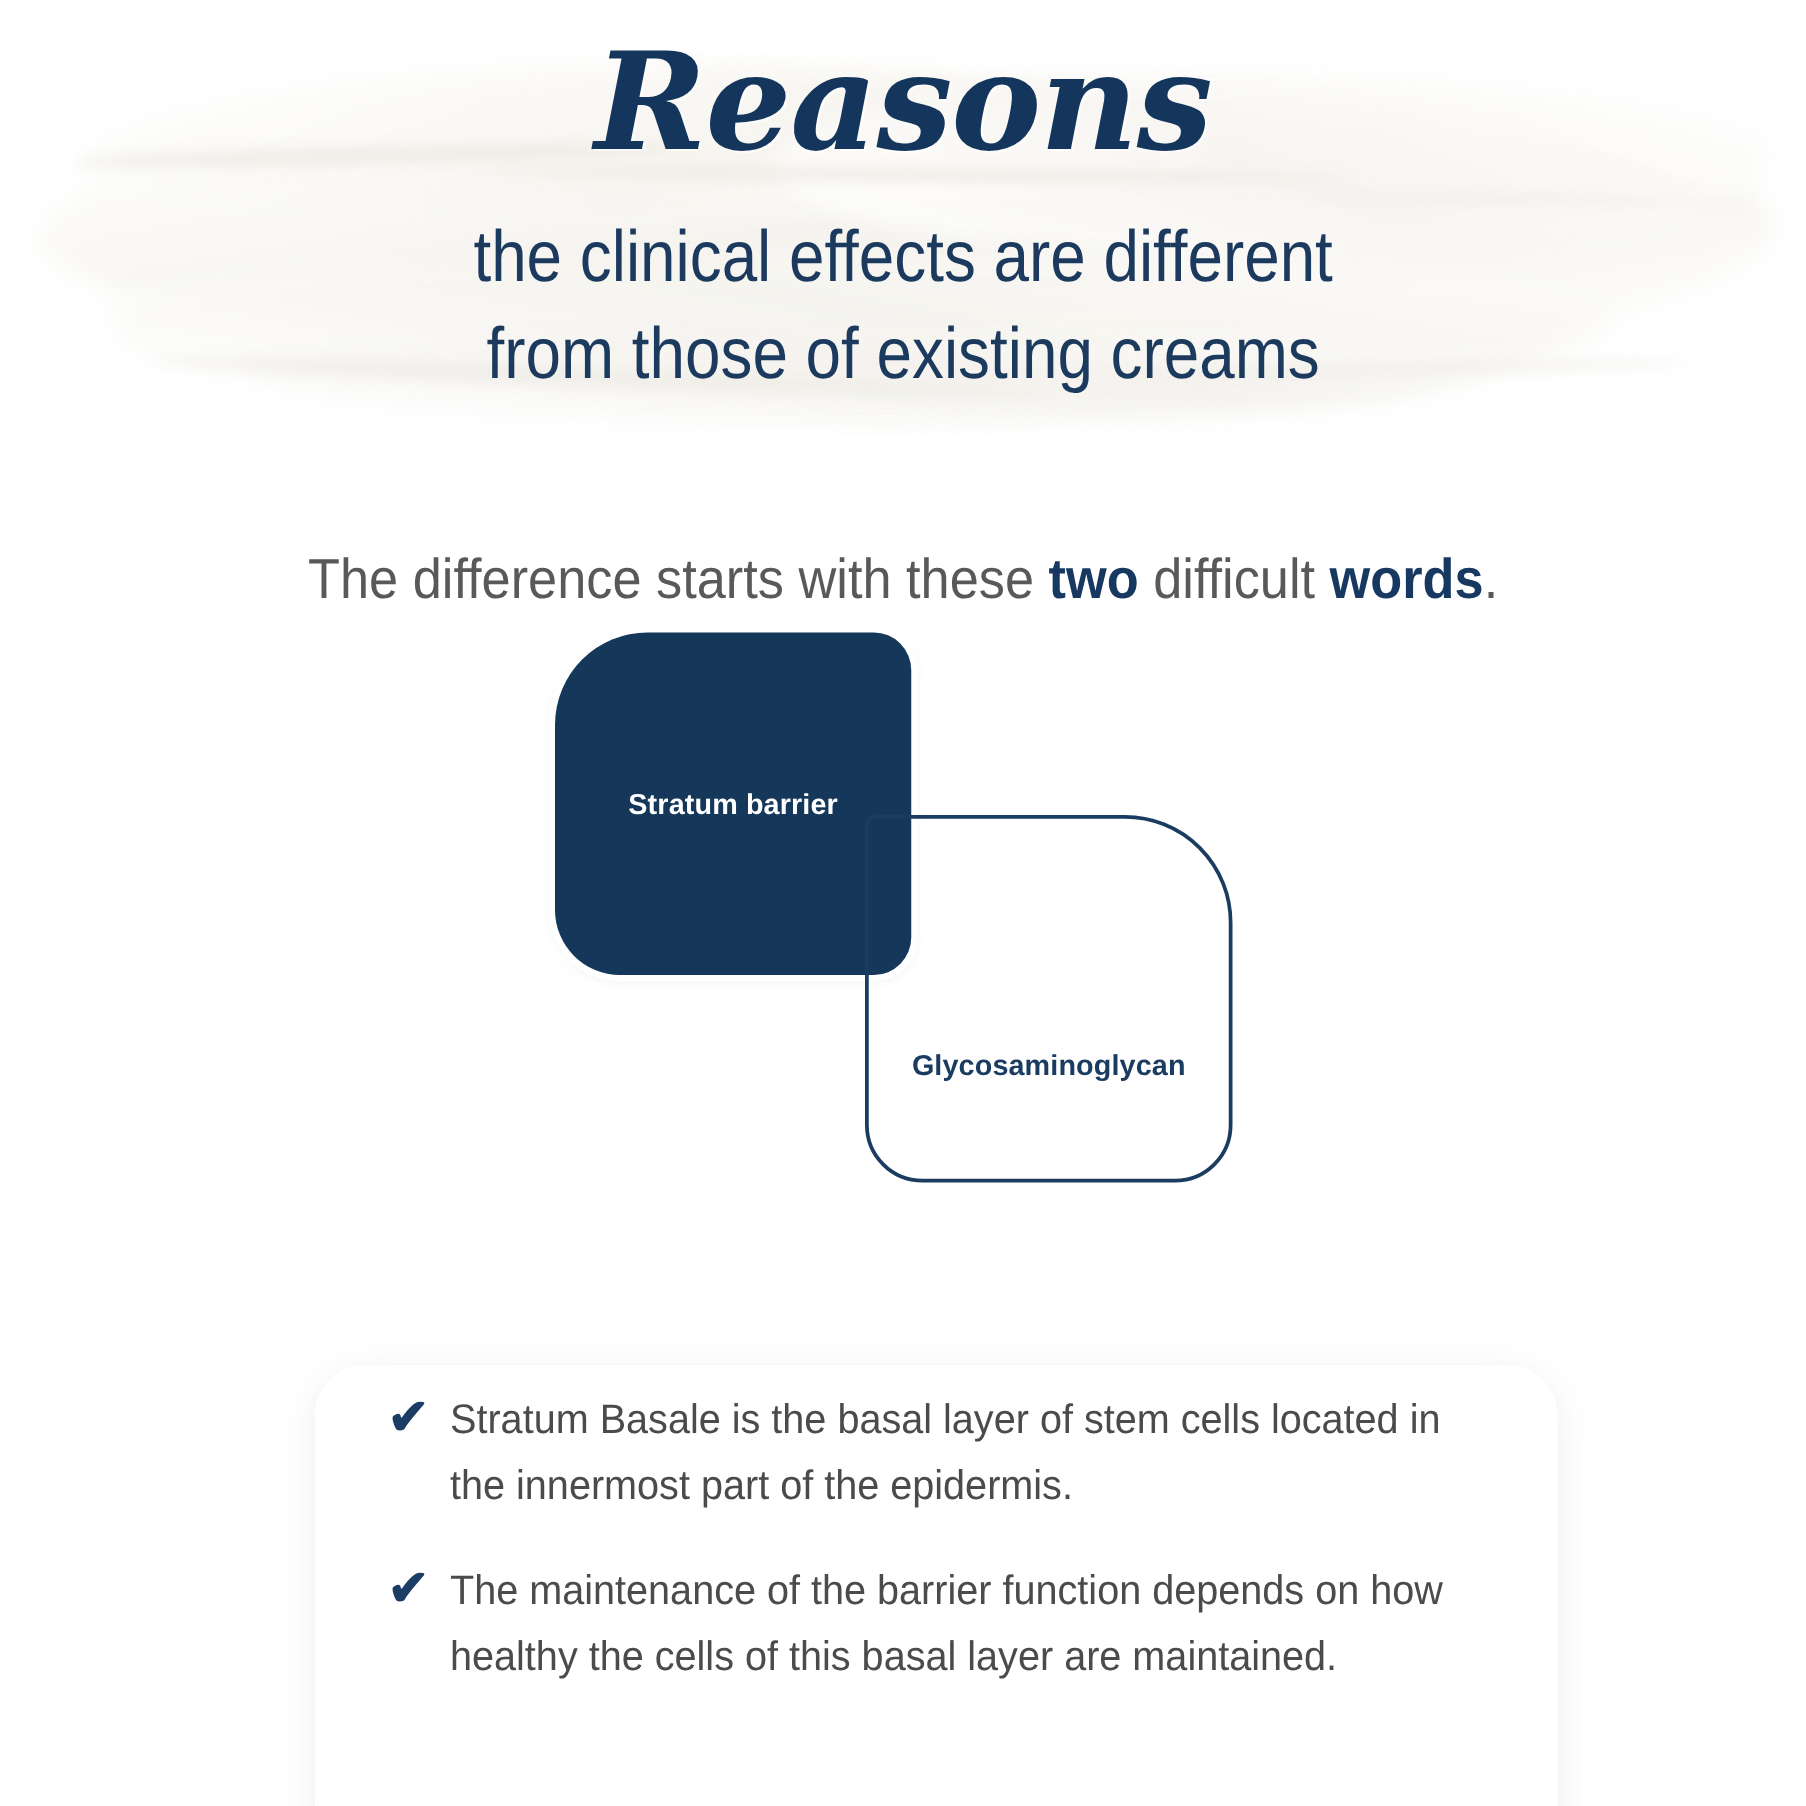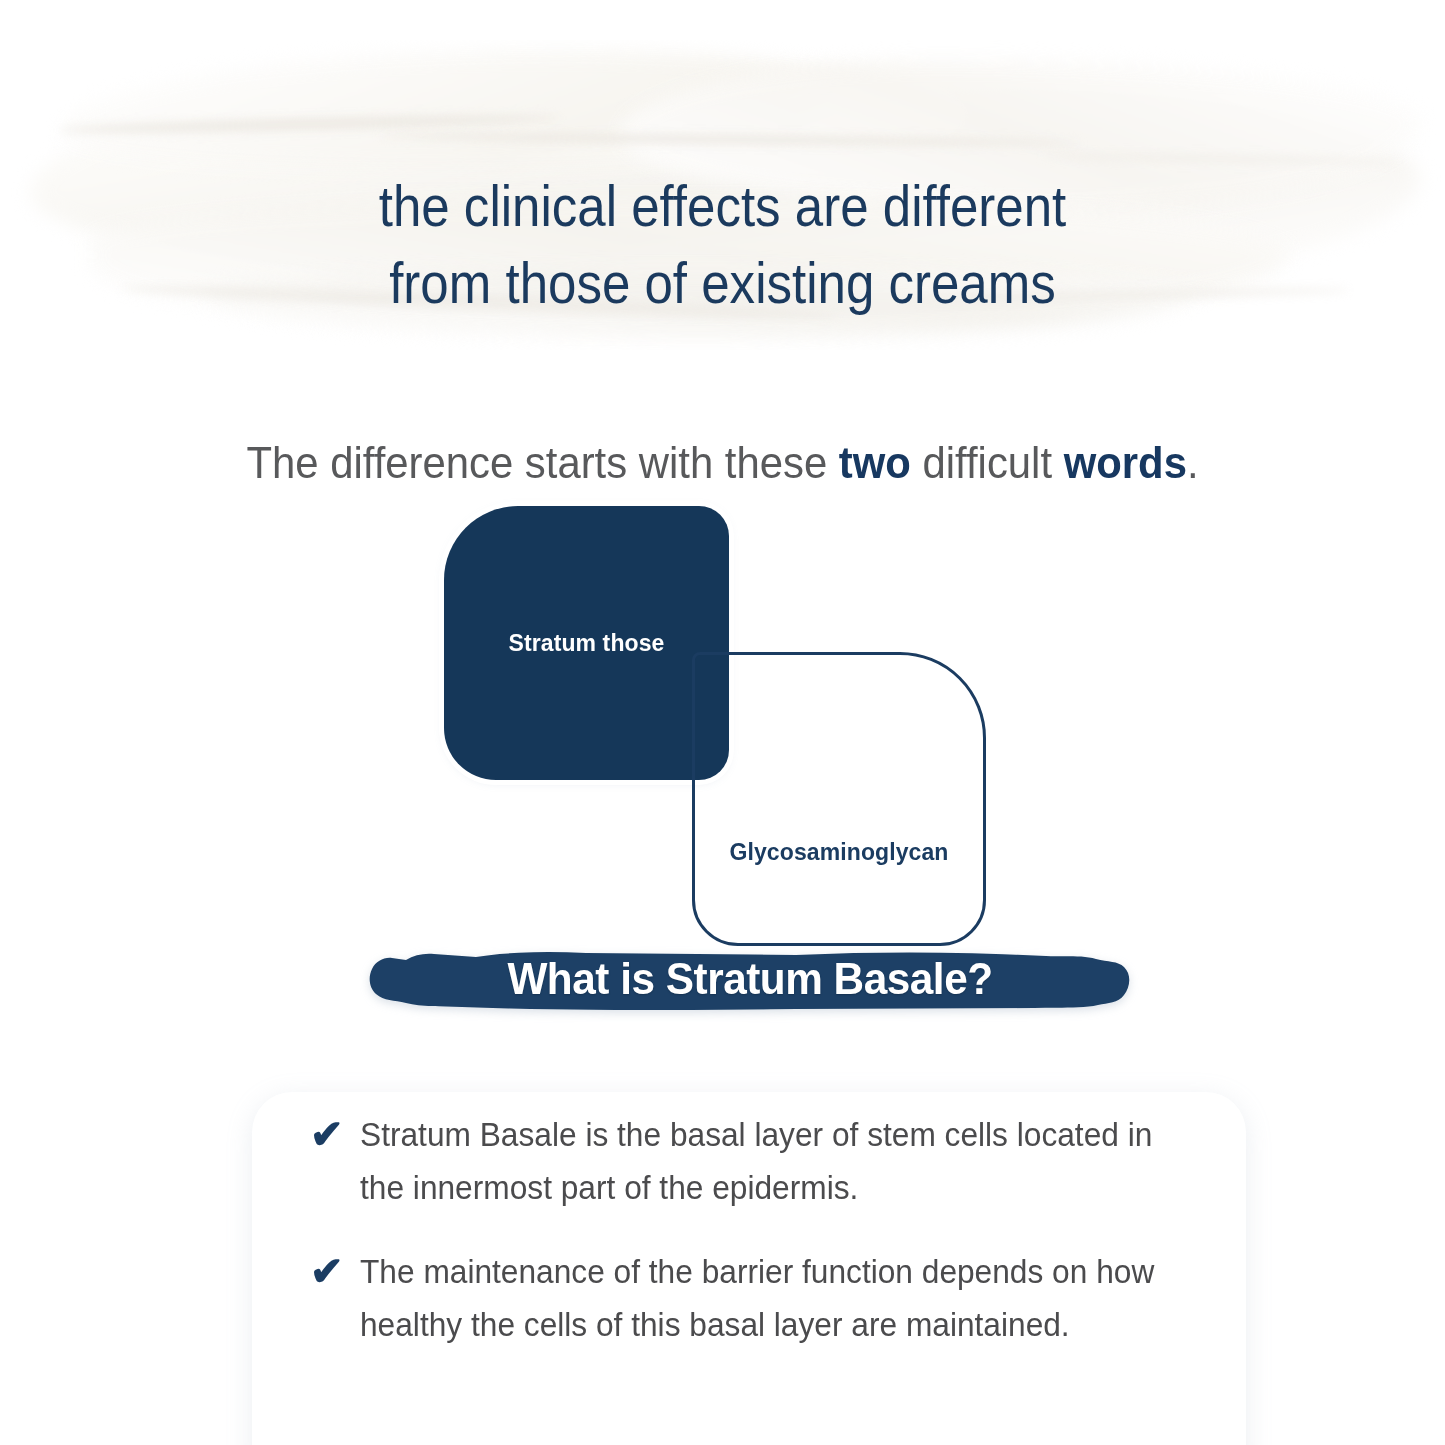--- a/index.html
+++ b/index.html
@@ -240,51 +240,40 @@
     <div class="swatch swatch-c"></div>
     <div class="swatch swatch-d"></div>
     <div class="swatch swatch-e"></div>
     <div class="streak streak-1"></div>
     <div class="streak streak-2"></div>
     <div class="streak streak-3"></div>
     <div class="streak streak-4"></div>
     <div class="streak streak-5"></div>
   </div>
 
+  <div class="hero-title">Reasons</div>
 
   <div class="hero-sub">
     <span class="l">the clinical effects are different</span>
     <span class="l">from those of existing creams</span>
   </div>
 
   <div class="lead">
     <span>The difference starts with these </span><b>two</b><span> difficult </span><b>words</b><span>.</span>
   </div>
 
   <div class="concepts">
     <div class="box-filled">
-      <div class="caption">Stratum those</div>
+      <div class="caption">Stratum barrier</div>
     </div>
     <div class="box-outline">
       <div class="caption">Glycosaminoglycan</div>
     </div>
   </div>
 
-  <div class="banner">
-    <svg viewBox="0 0 768 66" preserveAspectRatio="none">
-      <path d="M6,22 C10,14 18,10 26,11 L40,13 C48,8 58,6 68,7 L110,10
-               C140,5 180,4 220,6 L430,8 C520,4 600,5 680,9
-               C700,10 716,8 730,12 C742,15 752,14 758,20
-               C766,28 764,40 758,48 C752,56 742,56 732,58
-               C714,62 690,60 668,61 L430,62 C300,64 180,63 96,60
-               C74,59 56,60 40,56 C28,53 18,54 10,47
-               C3,41 2,30 6,22 Z" fill="#1d4066"></path>
-    </svg>
-    <div class="btxt">What is Stratum Basale?</div>
-  </div>
 
   <div class="bullet-card"></div>
 
   <div class="bullets">
     <div class="bullet">
       <span class="check">✔</span>
       <span class="bullet-text">Stratum Basale is the basal layer of stem cells located in the innermost part of the epidermis.</span>
     </div>
     <div class="bullet">
       <span class="check">✔</span>

